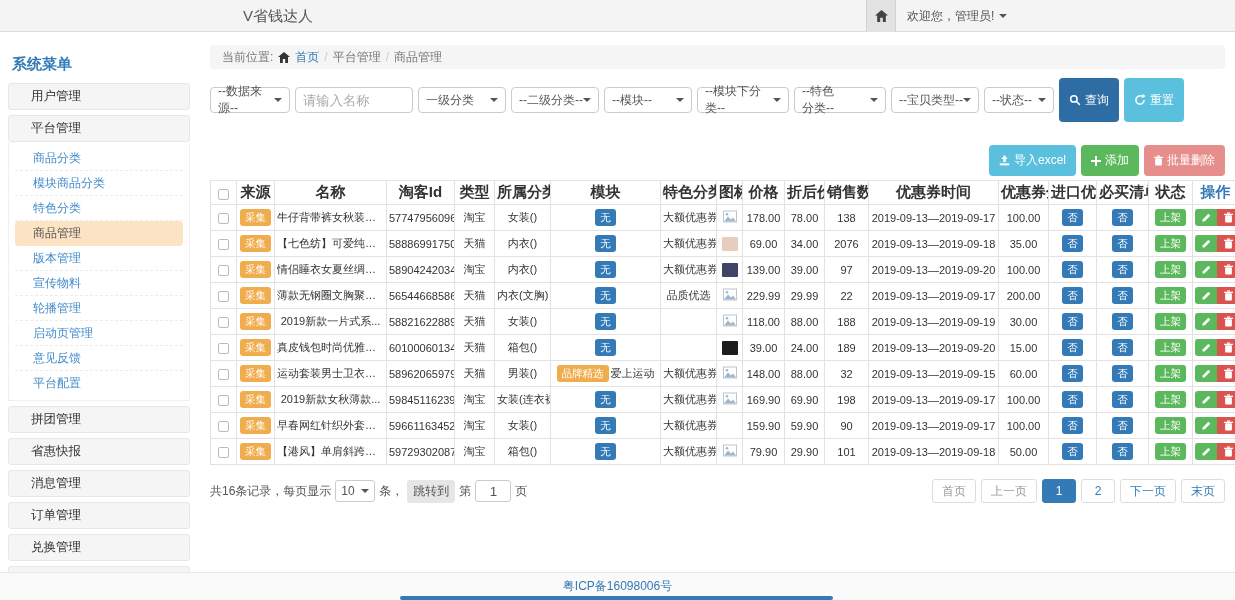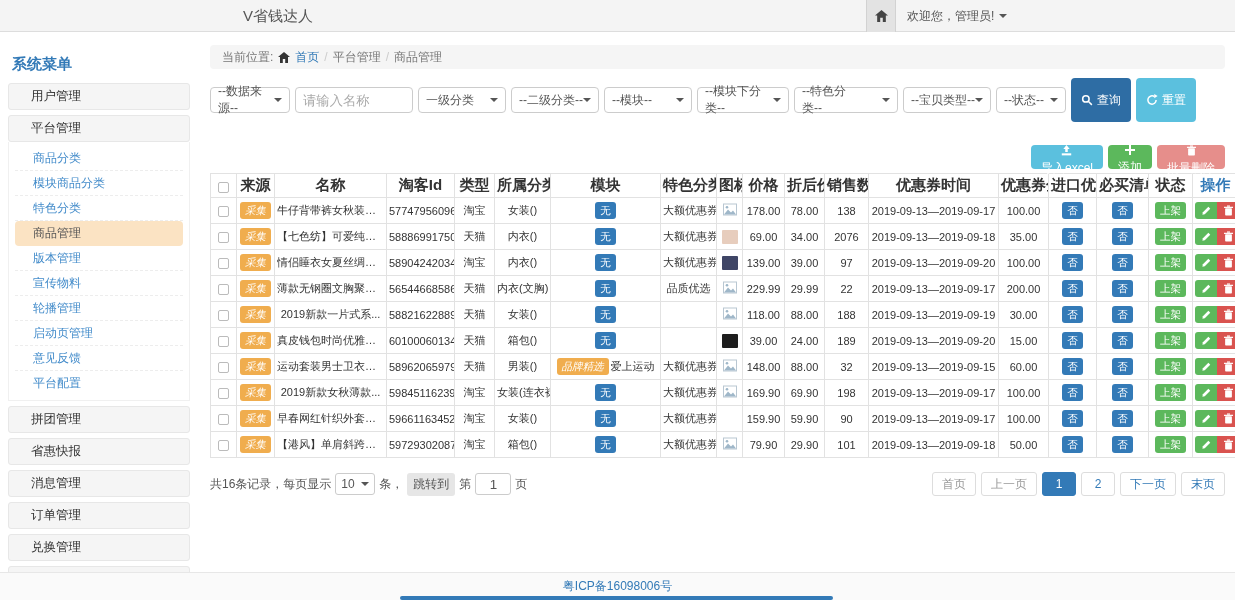--- a/index.html
+++ b/index.html
@@ -42,35 +42,35 @@
   .ctrl { height:26px; border:1px solid #ccc; border-radius:4px; background:#fff;
     display:inline-flex; align-items:center; padding:0 7px; color:#555; cursor:pointer;
     justify-content:space-between; flex:none; }
   input.ctrl { cursor:text; }
   input.ctrl::placeholder { color:#aaa; }
   .btn { height:44px; border:none; border-radius:4px; padding:0 10px; color:#fff;
     display:inline-flex; align-items:center; gap:4px; cursor:pointer; font-size:12px; flex:none; }
   .btn-search { background:#2e6da4; }
   .btn-reset { background:#5bc0de; }
   .toolbar { display:flex; justify-content:flex-end; gap:5px; margin-top:23px; }
-  .toolbar .btn { height:24px;flex-direction:column; }
+  .toolbar .btn { height:31px; }
   .btn-import { background:#5bc0de; }
   .btn-add { background:#5cb85c; }
   .btn-batchdel { background:#e68e8b; }
   
   table { width:100%; border-collapse:collapse; table-layout:fixed; margin-top:4px; }
   th, td { border:1px solid #e2e2e2; text-align:center; padding:2px 2px;
     font-size:11px; overflow:hidden; white-space:nowrap; }
   th { height:24px; font-weight:bold; color:#333; font-size:15px; background:#fff; }
   td { height:26px; color:#333; }
   th.op-col { color:#337ab7; }
   .name-cell { overflow:hidden; text-overflow:ellipsis; white-space:nowrap; }
   .badge { display:inline-block; padding:2px 5px; border-radius:3px; color:#fff;
     font-size:10.5px; line-height:1.25; }
-  .bg-orange { background:#f0ad4e;font-style:italic; }
+  .bg-orange { background:#f0ad4e; }
   .bg-blue { background:#337ab7; }
   .bg-green { background:#5cb85c; }
   .module-text { margin-left:2px; color:#333; }
   .cb { width:11px; height:11px; border:1px solid #bbb; border-radius:2px; background:#fff;
     display:inline-block; vertical-align:middle; cursor:pointer; }
   .thumb { width:16px; height:14px; display:inline-block; border-radius:1px; vertical-align:middle; }
   .thumb.light { background:#e7cdbd; }
   .thumb.dark { background:#3f4566; }
   .thumb.black { background:#1d1d1d; }
   .ops { display:inline-flex; }
@@ -171,21 +171,21 @@
           <span class="caret"></span>
         </div><div class="ctrl" style="width: 88px;">
           <span>--二级分类--</span>
           <span class="caret"></span>
         </div><div class="ctrl" style="width: 88px;">
           <span>--模块--</span>
           <span class="caret"></span>
         </div><div class="ctrl" style="width: 92px;">
           <span>--模块下分类--</span>
           <span class="caret"></span>
-        </div><div class="ctrl" style="width: 104px; gap: 28px;">
+        </div><div class="ctrl" style="width: 92px; gap: 28px;">
           <span>--特色分类--</span>
           <span class="caret"></span>
         </div><div class="ctrl" style="width: 88px;">
           <span>--宝贝类型--</span>
           <span class="caret"></span>
         </div><div class="ctrl" style="width: 70px;">
           <span>--状态--</span>
           <span class="caret"></span>
         </div></span>
     <button class="btn btn-search">

